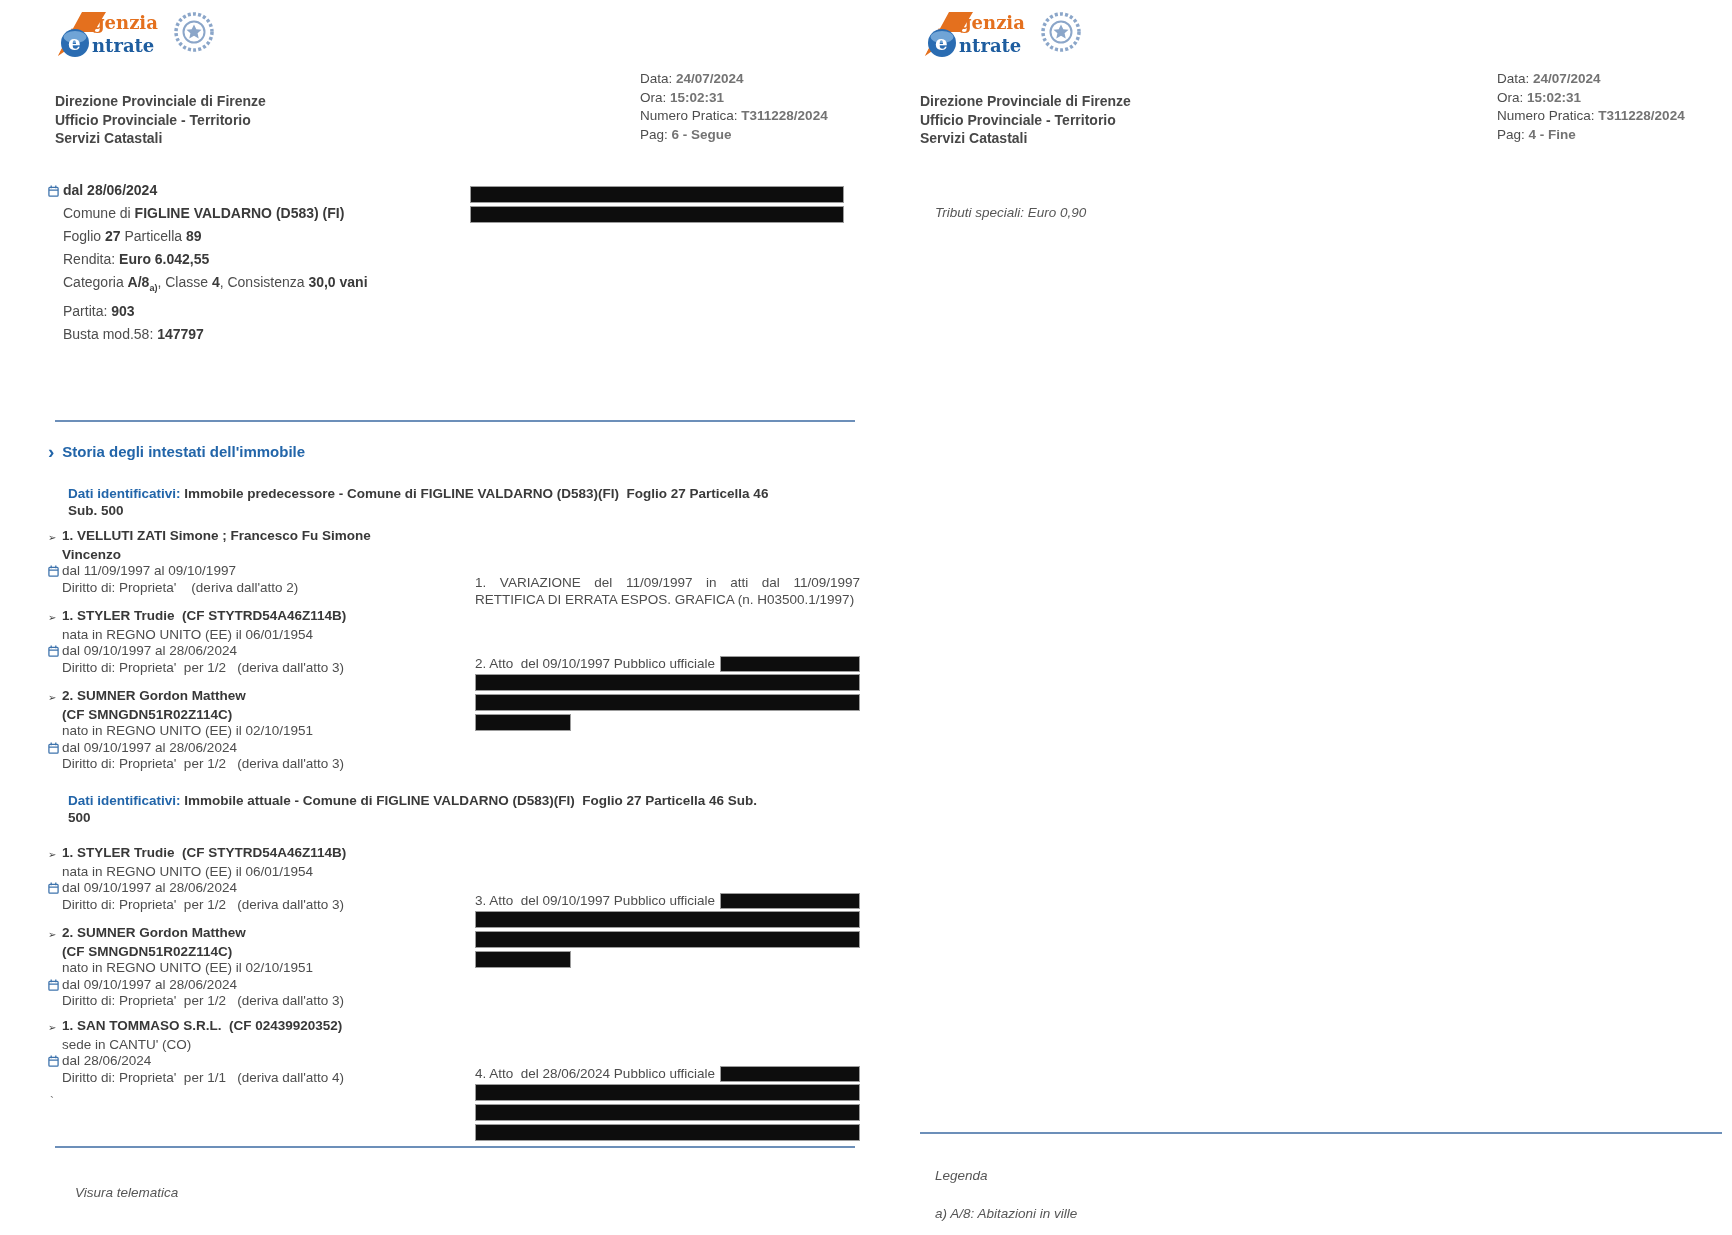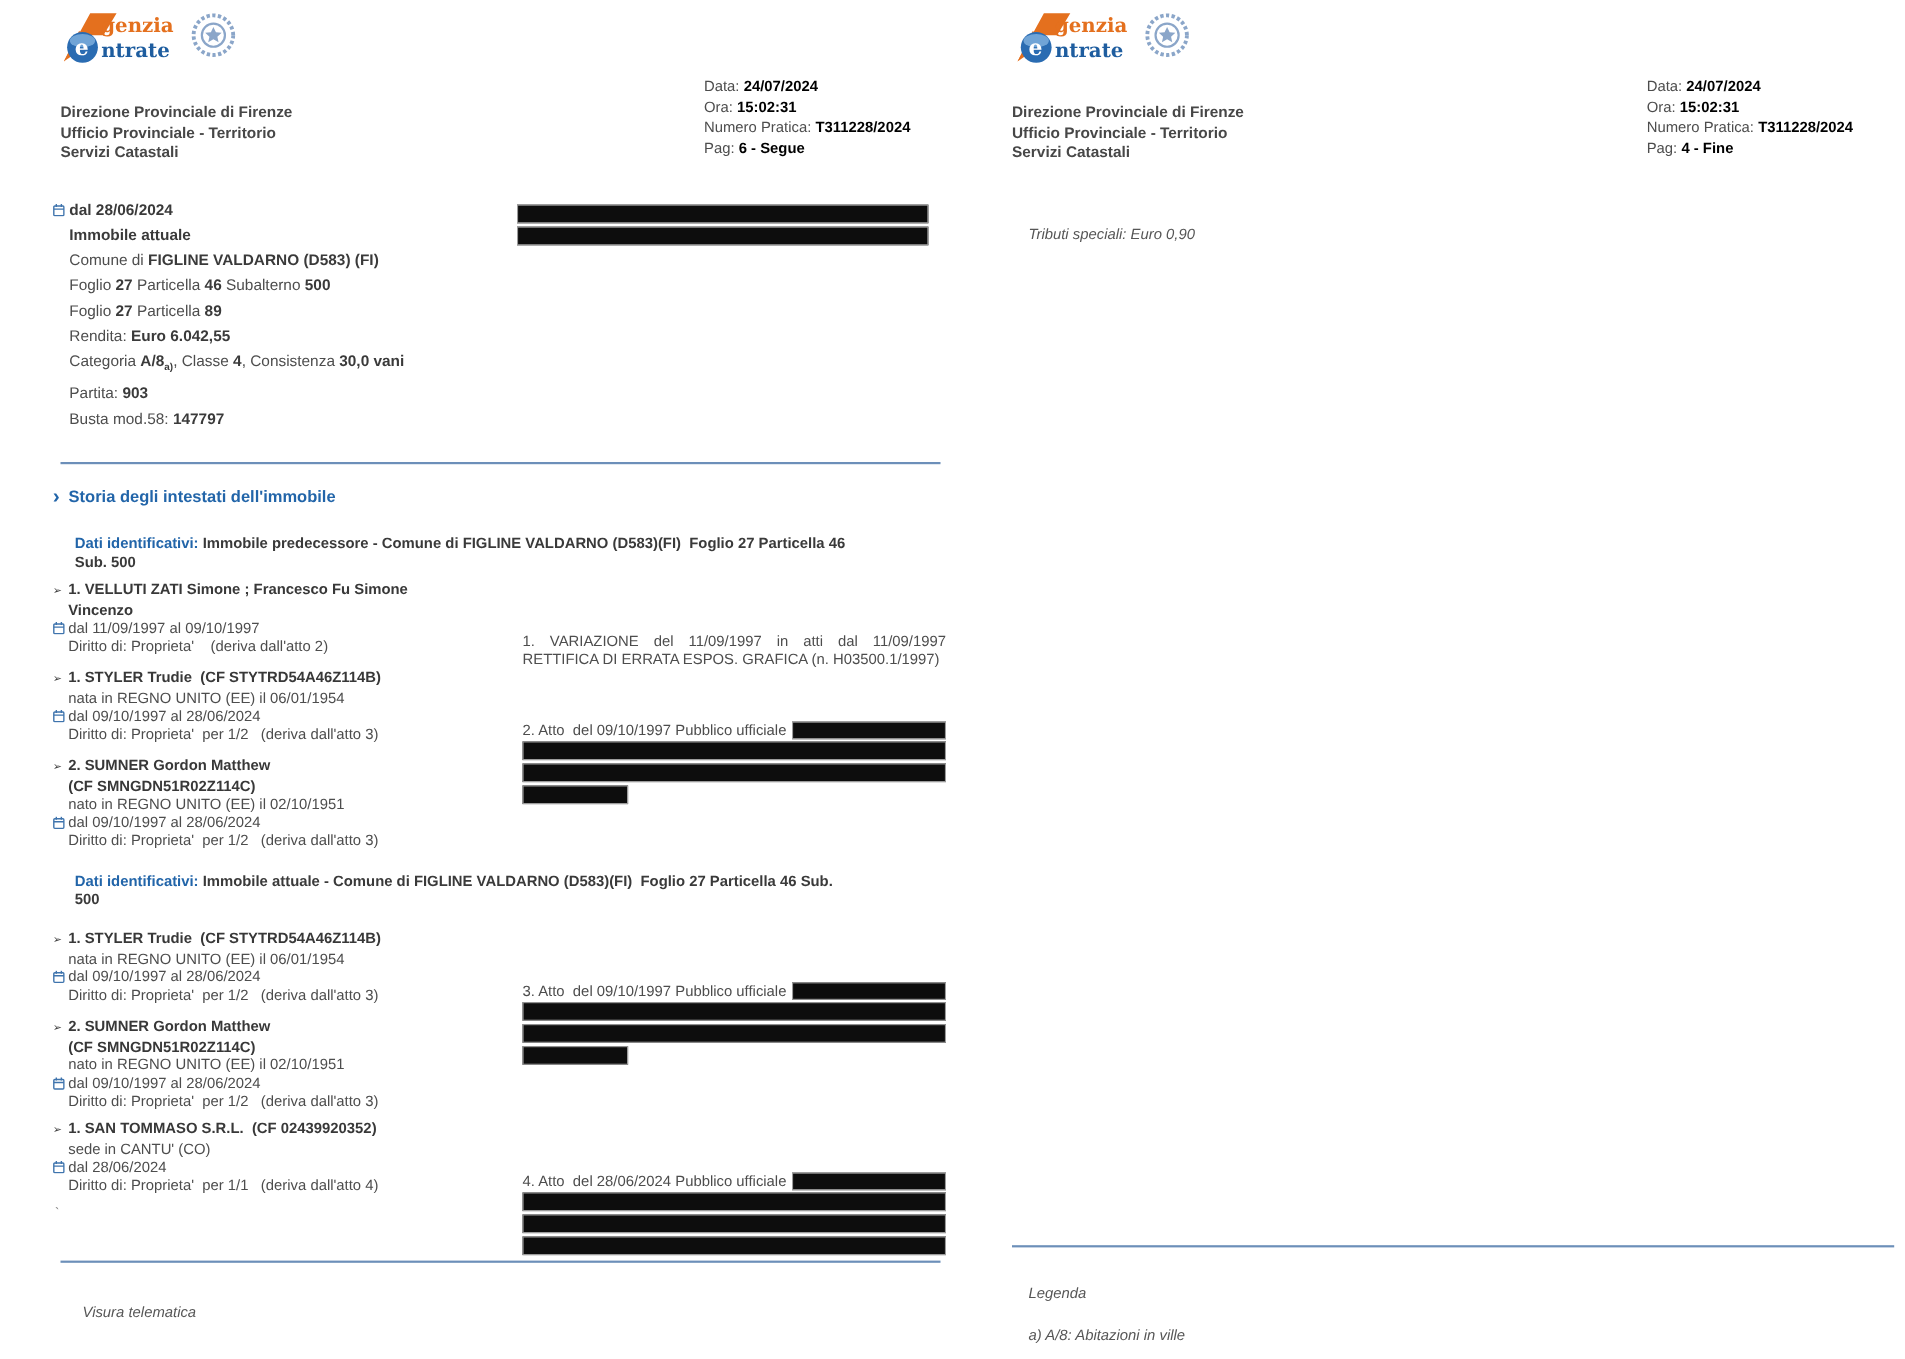--- a/index.html
+++ b/index.html
@@ -9,21 +9,21 @@
     font-family:"Liberation Sans","DejaVu Sans",sans-serif;
     color:#4d4d4d; -webkit-font-smoothing:antialiased;
   }
   .abs { position:absolute; }
   b, .bold { font-weight:bold; color:#3a3a3a; }
   .pre { white-space:pre-wrap; }
 
   
   .office { font-size:14px; line-height:18.5px; font-weight:bold; color:#474747; }
   .meta { font-size:13.5px; line-height:18.5px; color:#4d4d4d; }
-  .meta b { color:#000000; }
+  .meta b { color:#737373; }
 
   
   .prop { width:440px; font-size:14px; }
   .prop-line { padding-left:15px; line-height:23px; }
   .prop-dal { display:flex; align-items:center; line-height:23px; }
   .prop sub { font-size:9px; font-weight:bold; color:#3a3a3a; }
 
   
   .rule { height:2px; background:#6c8fb9; }
 
@@ -102,23 +102,21 @@
 <div class="abs prop" style="left:48px;top:179px">
   <div class="prop-dal">
     <svg class="cal" width="11" height="12" viewBox="0 0 12 13" style="margin-right:4px">
       <g fill="none" stroke="#3f74ad" stroke-width="1.4">
         <rect x="1" y="2.5" width="10" height="9.5" rx="1"></rect>
         <path d="M3.5 0.5 v3 M8.5 0.5 v3 M1 5.5 h10"></path>
       </g>
     </svg>
     <b>dal 28/06/2024</b>
   </div>
-  <div class="prop-line"><b>Immobile attuale</b></div>
   <div class="prop-line"><span class="pre">Comune di </span><b>FIGLINE VALDARNO (D583) (FI)</b></div>
-  <div class="prop-line pre"><span>Foglio </span><b>27</b><span> Particella </span><b>46</b><span> Subalterno </span><b>500</b></div>
   <div class="prop-line pre"><span>Foglio </span><b>27</b><span> Particella </span><b>89</b></div>
   <div class="prop-line pre"><span>Rendita: </span><b>Euro 6.042,55</b></div>
   <div class="prop-line pre"><span>Categoria </span><b>A/8</b><sub>a)</sub><span>, Classe </span><b>4</b><span>, Consistenza </span><b>30,0 vani</b></div>
   <div class="prop-line pre"><span>Partita: </span><b>903</b></div>
   <div class="prop-line pre"><span>Busta mod.58: </span><b>147797</b></div>
 </div>
 
 <div class="abs rule" style="left:55px;top:420px;width:800px"></div>
 
 <div class="abs storia" style="left:48px;top:443px">

